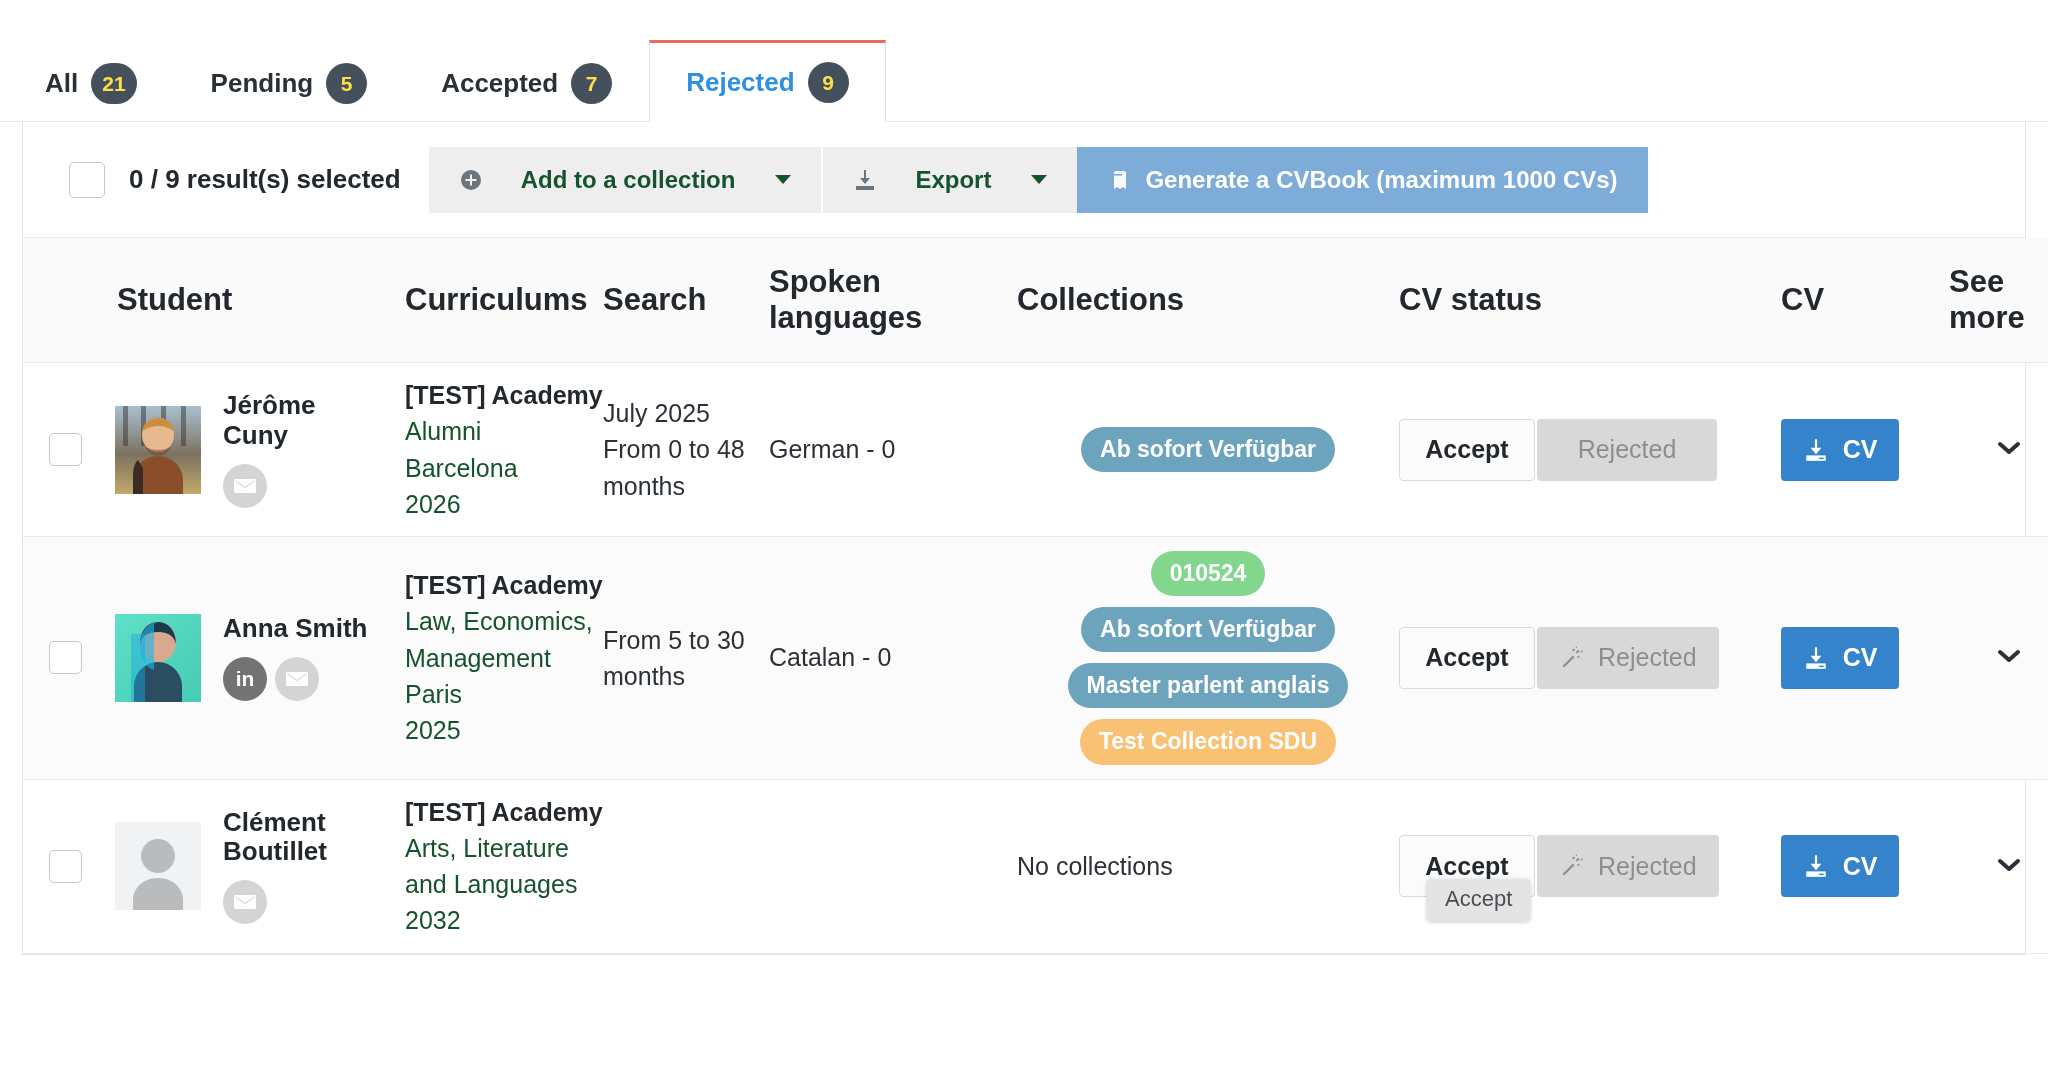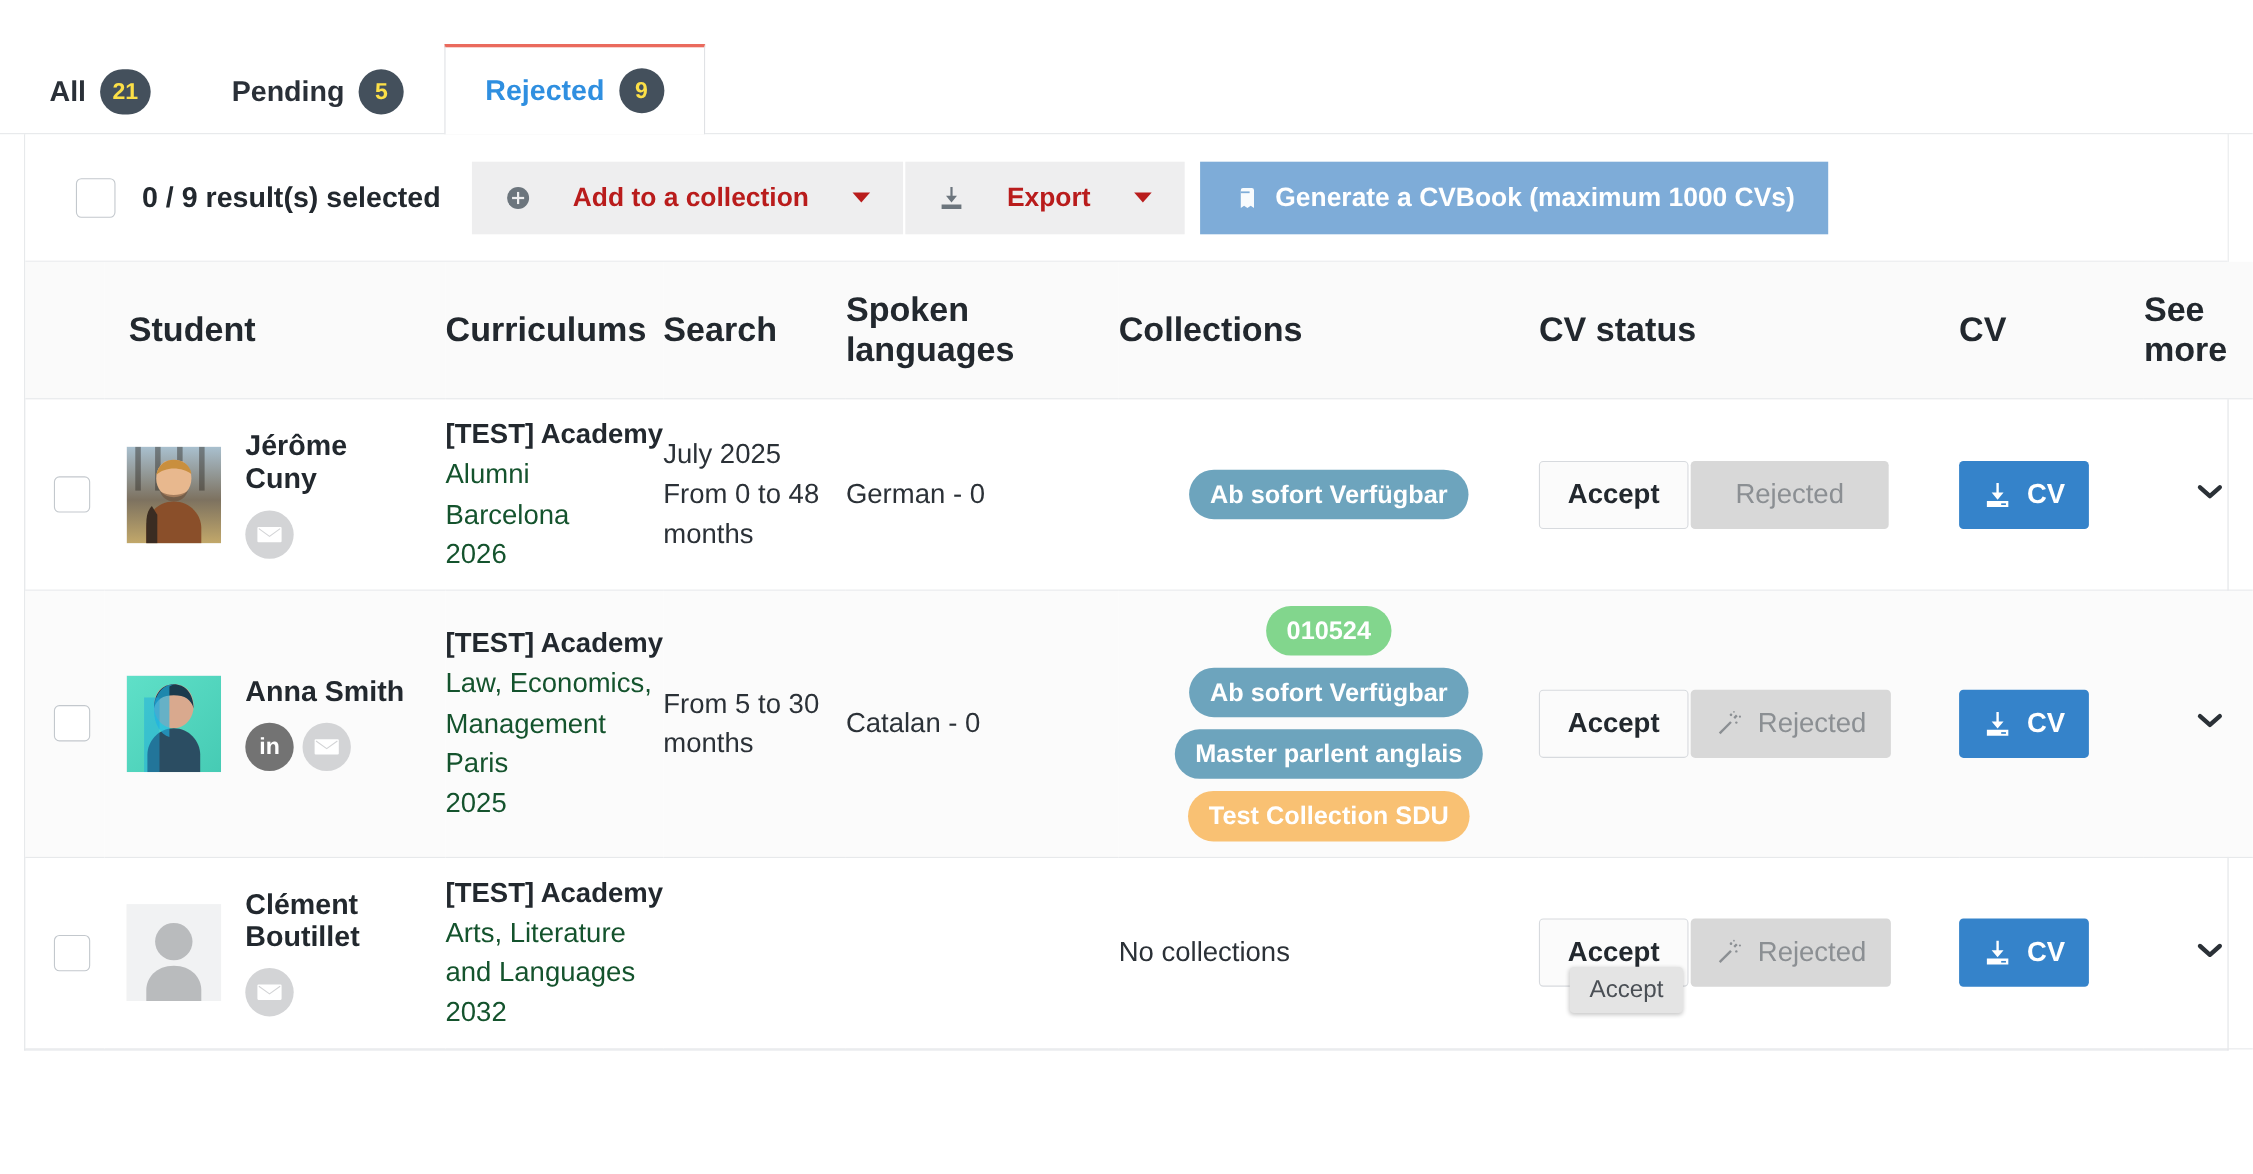--- a/index.html
+++ b/index.html
@@ -104,25 +104,25 @@
     gap: 14px;
     height: 66px;
     padding: 0 30px;
     font-size: 24px;
     font-weight: 700;
     border: none;
     cursor: pointer;
     white-space: nowrap;
     font-family: inherit;
   }
-  .tb-btn.grey { background: #eeeeef; color: #b91c1c; gap: 38px; }
+  .tb-btn.grey { background: #eeeeef; color: #14532d; gap: 38px; }
   .tb-btn.blue { background: #7eacd8; color: #ffffff; }
   #btn-add-collection { margin-left: 28px; }
   #btn-export { margin-left: 2px; }
-  #btn-cvbook { margin-left: 14px; }
+  #btn-cvbook { margin-left: 0; }
   .caret {
     width: 0; height: 0;
     border-left: 8px solid transparent;
     border-right: 8px solid transparent;
     border-top: 9px solid currentColor;
     margin-left: 2px;
   }
   .ico { display: inline-flex; align-items: center; justify-content: center; }
 
   
@@ -261,20 +261,24 @@
 <body>
 
 <div id="tabs-bar">
     <div class="tab">
       <span>All</span>
       <span class="badge">21</span>
     </div>
     <div class="tab">
       <span>Pending</span>
       <span class="badge">5</span>
+    </div>
+    <div class="tab">
+      <span>Accepted</span>
+      <span class="badge">7</span>
     </div>
     <div class="tab active">
       <span>Rejected</span>
       <span class="badge">9</span>
     </div>
   </div>
 
 <div id="panel">
 
   <div id="toolbar">

